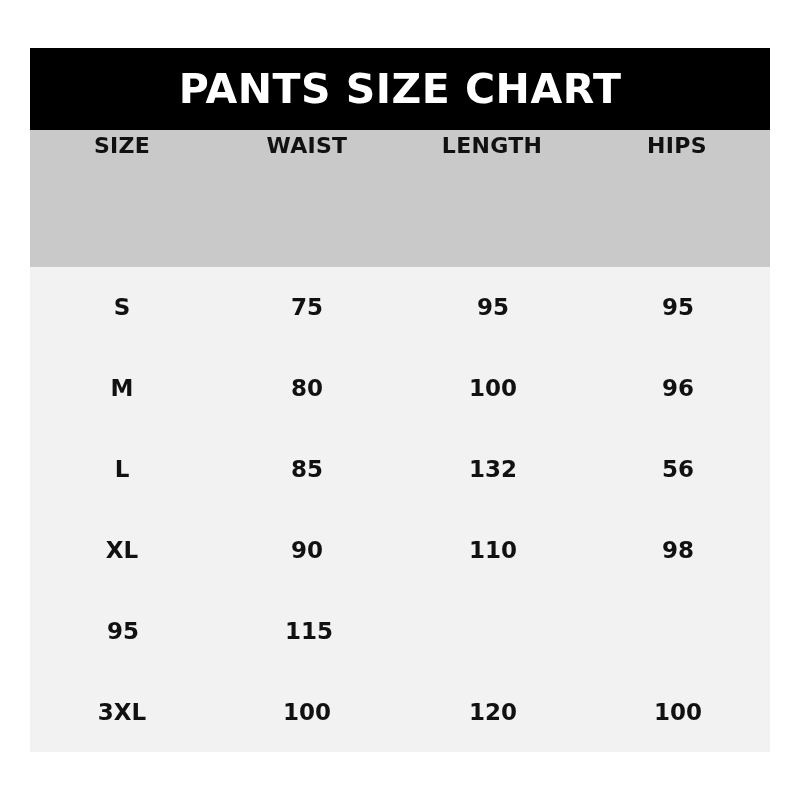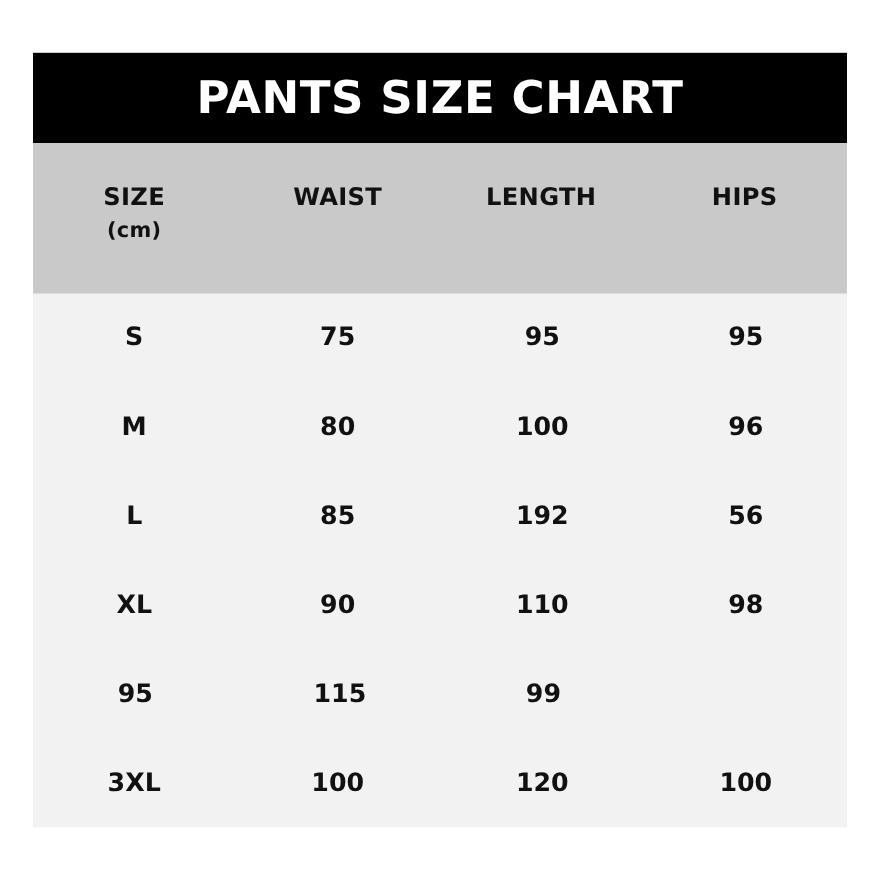--- a/index.html
+++ b/index.html
@@ -39,21 +39,20 @@
   .header-row {
     height: 137px;
     background: #c9c9c9;
     display: flex;
     align-items: flex-start;
   }
   .header-cell {
     font-size: 22px;
     font-weight: bold;
     color: #111111;
-    padding-top: 34px;
     text-align: center;
     line-height: 1.45;
     letter-spacing: 0.3px;
   }
   .header-cell .unit {
     display: block;
     font-size: 19px;
     font-weight: bold;
   }
   .col-size   { width: 184px; }
@@ -82,21 +81,20 @@
 </head>
 <body>
 
 <div class="chart-wrap">
 
   <div class="chart-title">PANTS SIZE CHART</div>
 
   <div class="header-row">
     <div class="header-cell col-size">
       <span>SIZE</span>
-      <span class="unit">(cm)</span>
     </div>
     <div class="header-cell col-waist">WAIST</div>
     <div class="header-cell col-length">LENGTH</div>
     <div class="header-cell col-hips">HIPS</div>
   </div>
 
   <div class="body-rows">
 
     <div class="data-row">
       <div class="data-cell col-size">S</div>
@@ -108,35 +106,34 @@
     <div class="data-row">
       <div class="data-cell col-size">M</div>
       <div class="data-cell col-waist">80</div>
       <div class="data-cell col-hips">100</div>
       <div class="data-cell col-length">96</div>
     </div>
 
     <div class="data-row">
       <div class="data-cell col-size">L</div>
       <div class="data-cell col-waist">85</div>
-      <div class="data-cell col-hips">192</div>
+      <div class="data-cell col-hips">132</div>
       <div class="data-cell col-length">56</div>
     </div>
 
     <div class="data-row">
       <div class="data-cell col-size">XL</div>
       <div class="data-cell col-waist">90</div>
       <div class="data-cell col-hips">110</div>
       <div class="data-cell col-length">98</div>
     </div>
 
     <div class="data-row">
       <div class="data-cell col-waist">95</div>
       <div class="data-cell col-hips">115</div>
-      <div class="data-cell col-length">99</div>
     </div>
 
     <div class="data-row">
       <div class="data-cell col-size">3XL</div>
       <div class="data-cell col-waist">100</div>
       <div class="data-cell col-hips">120</div>
       <div class="data-cell col-length">100</div>
     </div>
 
   </div>

